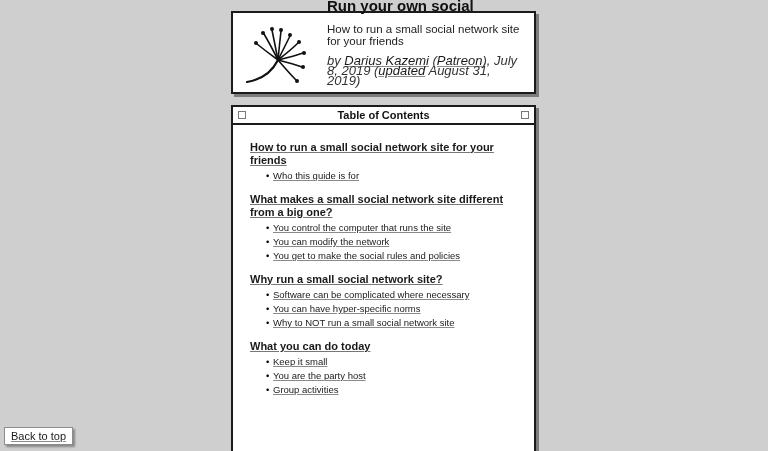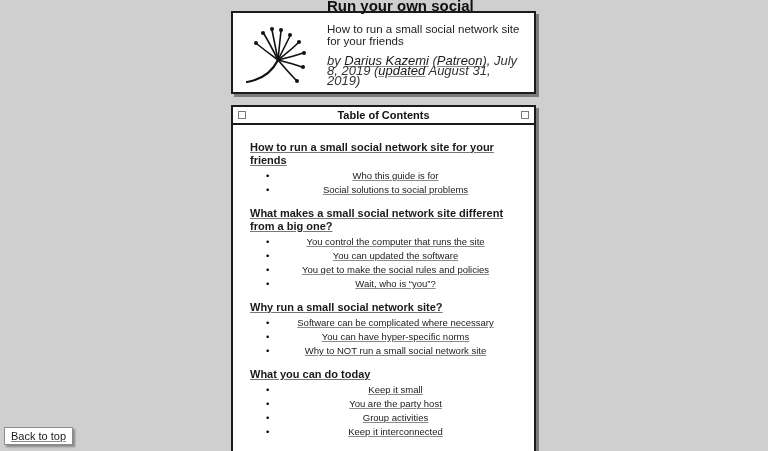--- a/index.html
+++ b/index.html
@@ -102,21 +102,20 @@
     margin: 0;
     padding: 0;
     list-style: none;
   }
   .toc-body li {
     font-size: 9.5px;
     line-height: 10px;
     margin: 4px 0 0 16px;
     padding-left: 7px;
     position: relative;
-    text-align: center;
   }
   .toc-body li::before {
     content: "•";
     position: absolute;
     left: 0; top: 0;
     color: #000;
     font-size: 9.5px;
   }
 
   
@@ -170,40 +169,37 @@
 <div class="card toc-card">
   <div class="toc-titlebar">
     <span class="corner-box"></span>
     <span class="toc-title">Table of Contents</span>
     <span class="corner-box"></span>
   </div>
   <div class="toc-body" id="toc-body">
       <h2><a class="link">How to run a small social network site for your friends</a></h2>
       <ul>
         <li><a class="link">Who this guide is for</a></li>
-        <li><a class="link">Social solutions to social problems</a></li>
       </ul>
       <h2><a class="link">What makes a small social network site different from a big one?</a></h2>
       <ul>
         <li><a class="link">You control the computer that runs the site</a></li>
-        <li><a class="link">You can updated the software</a></li>
+        <li><a class="link">You can modify the network</a></li>
         <li><a class="link">You get to make the social rules and policies</a></li>
-        <li><a class="link">Wait, who is “you”?</a></li>
       </ul>
       <h2><a class="link">Why run a small social network site?</a></h2>
       <ul>
         <li><a class="link">Software can be complicated where necessary</a></li>
         <li><a class="link">You can have hyper-specific norms</a></li>
         <li><a class="link">Why to NOT run a small social network site</a></li>
       </ul>
       <h2><a class="link">What you can do today</a></h2>
       <ul>
         <li><a class="link">Keep it small</a></li>
         <li><a class="link">You are the party host</a></li>
         <li><a class="link">Group activities</a></li>
-        <li><a class="link">Keep it interconnected</a></li>
       </ul>
     </div>
 </div>
 
 <div class="back-to-top">
   <a class="link">Back to top</a>
 </div>
 
 </body></html>

